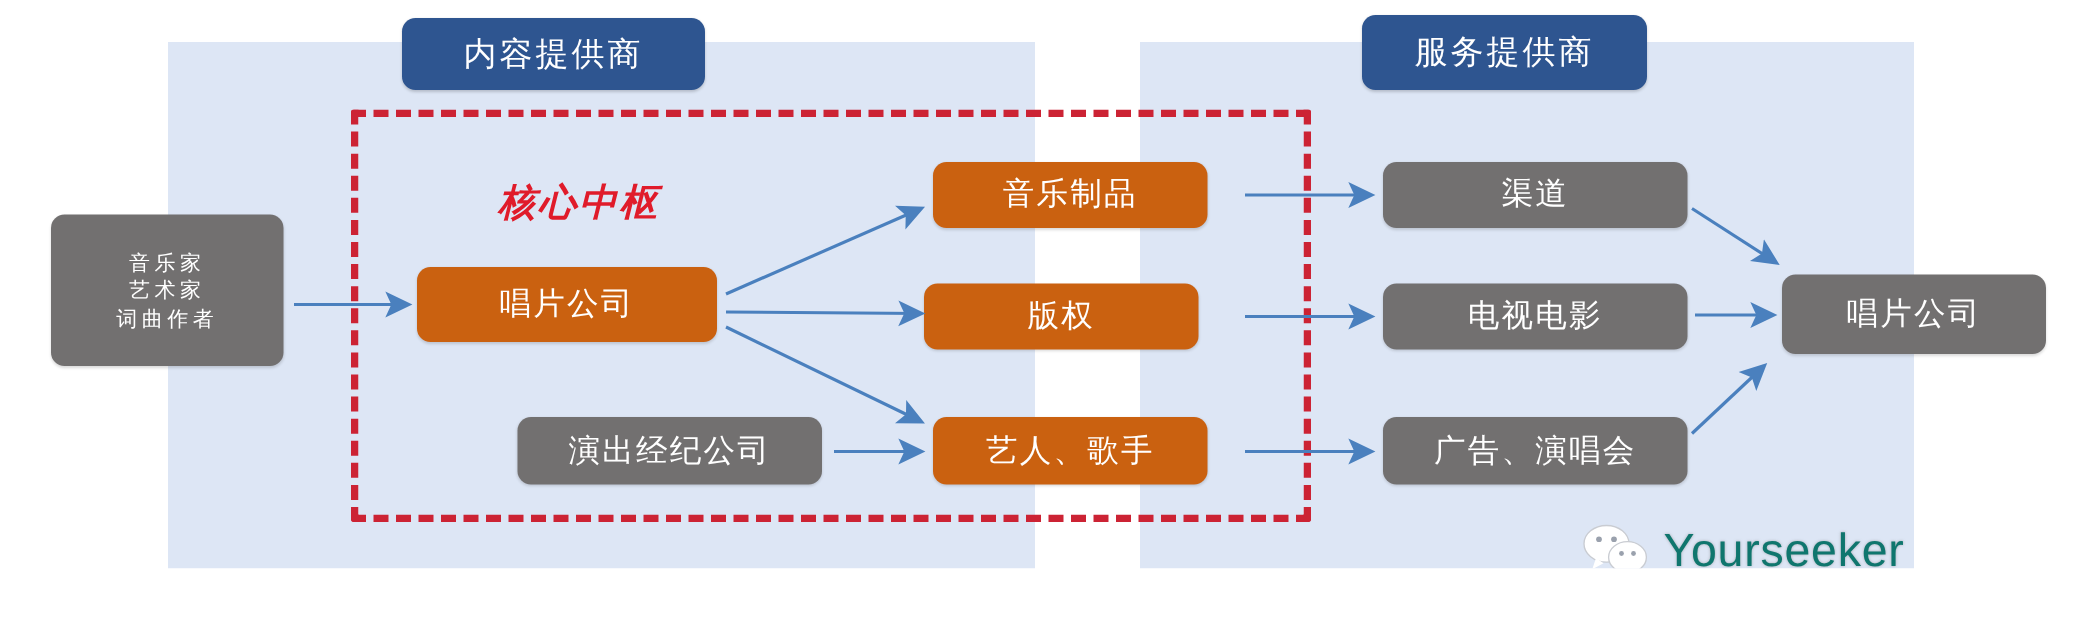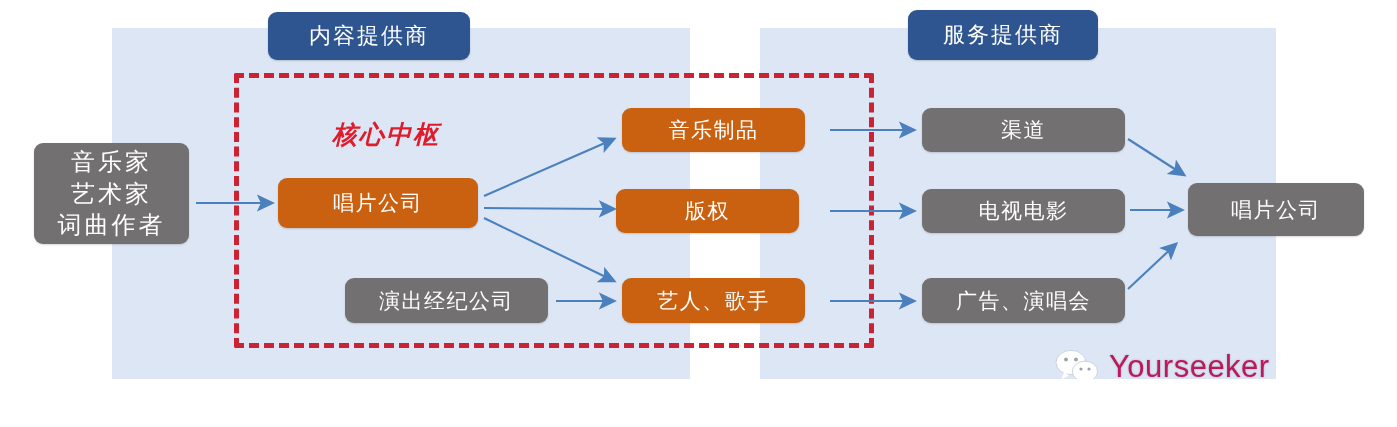--- a/index.html
+++ b/index.html
@@ -70,21 +70,21 @@
     font-size: 21px;
     letter-spacing: 1.5px;
     line-height: 1.32;
     z-index: 7;
     box-shadow: 0 1px 2px rgba(0,0,0,0.15);
   }
   .node.gray   { background: #727070; }
   .node.orange { background: #ca6110; }
 
   #node-creators    { left: 34px;  top: 143px; width: 155px; height: 101px;
-                      flex-direction: column; font-size: 24px; letter-spacing: 3px; }
+                      flex-direction: column; font-size: 14px; letter-spacing: 3px; }
   #node-label       { left: 278px; top: 178px; width: 200px; height: 50px; }
   #node-agency      { left: 345px; top: 278px; width: 203px; height: 45px; }
   #node-products    { left: 622px; top: 108px; width: 183px; height: 44px; }
   #node-copyright   { left: 616px; top: 189px; width: 183px; height: 44px; }
   #node-artists     { left: 622px; top: 278px; width: 183px; height: 45px; }
   #node-channels    { left: 922px; top: 108px; width: 203px; height: 44px; }
   #node-tvfilm      { left: 922px; top: 189px; width: 203px; height: 44px; }
   #node-ads         { left: 922px; top: 278px; width: 203px; height: 45px; }
   #node-consumers   { left: 1188px; top: 183px; width: 176px; height: 53px; }
 
@@ -116,21 +116,21 @@
     position: absolute;
     left: 1055px;
     top: 349px;
     display: flex;
     align-items: center;
     gap: 10px;
     z-index: 10;
   }
   #watermark-text {
     font-size: 31px;
-    color: #be185d;
+    color: #0f766e;
     letter-spacing: 0.5px;
     text-shadow: 0 0 2px rgba(120,120,120,0.55);
   }
   #wechat-icon { display: block; }
 </style>
 </head>
 <body>
 
 <div id="canvas">
 

